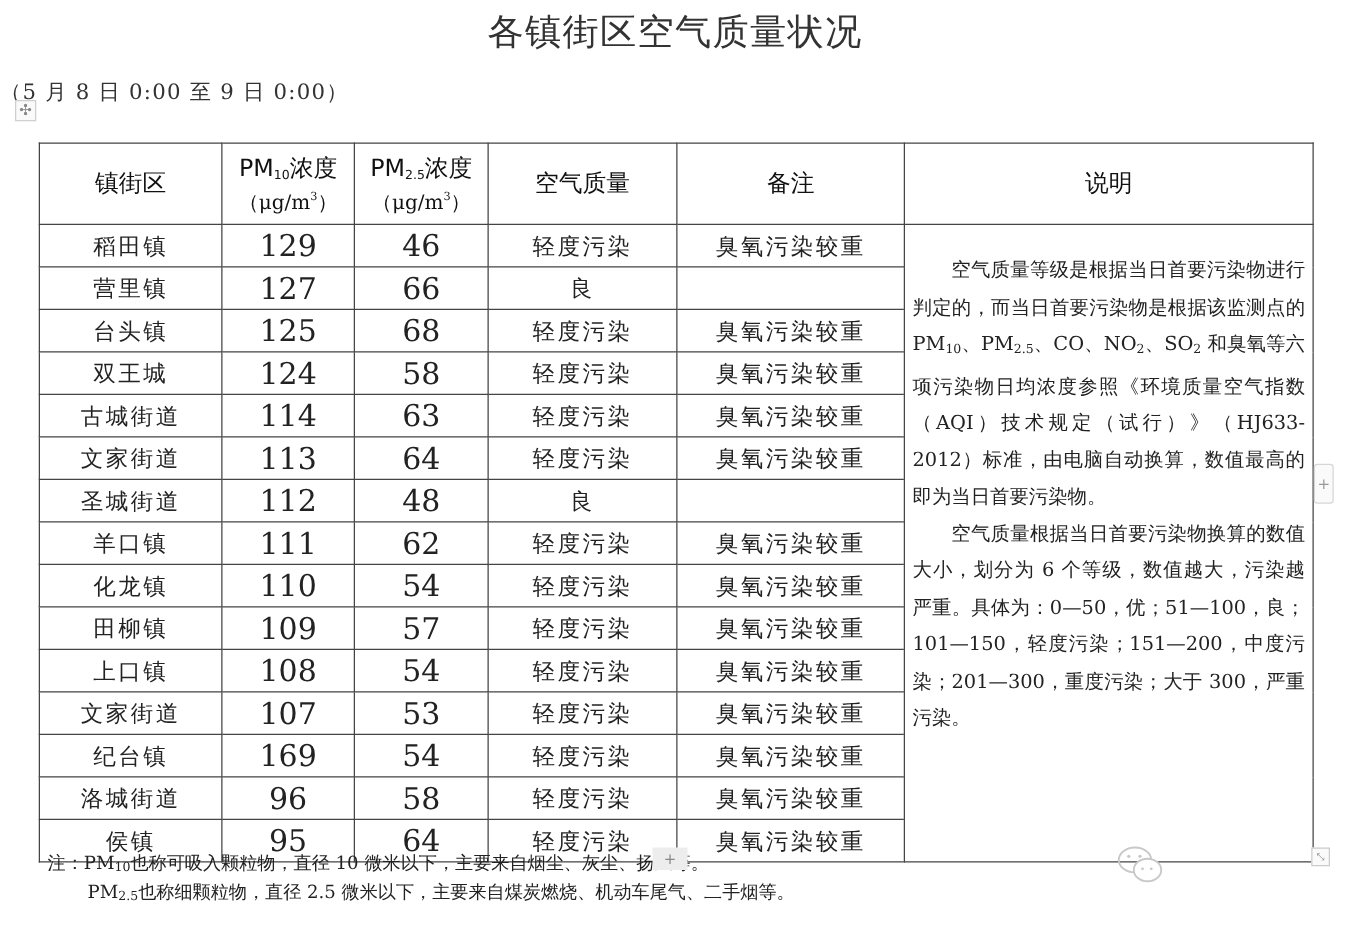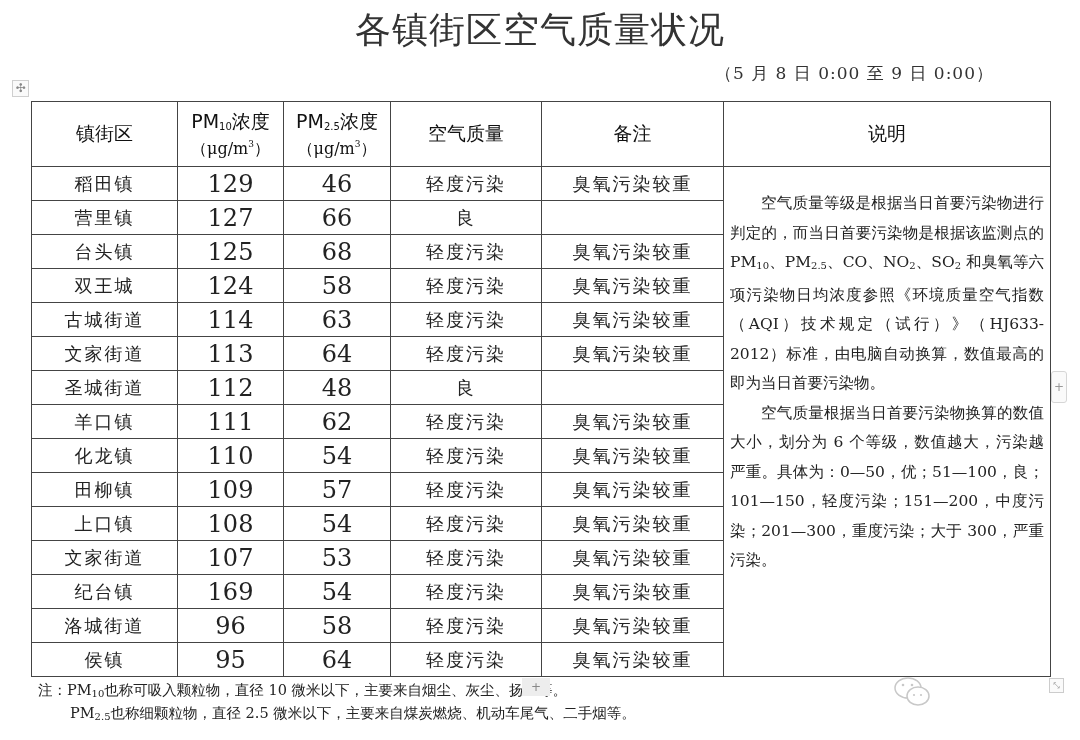--- a/index.html
+++ b/index.html
@@ -3,34 +3,34 @@
   <meta charset="utf-8">
   <style>
     html, body { margin: 0; padding: 0; background: #ffffff; }
     body {
       width: 1080px; height: 740px; position: relative; overflow: hidden;
       font-family: "DejaVu Serif", "Liberation Serif", serif;
       color: #222;
     }
     .title {
       position: absolute; left: 0; top: 6px; width: 1080px; text-align: center;
-      font-size: 36px; color: #333; letter-spacing: 1px;
+      font-size: 29px; color: #333; letter-spacing: 1px;
     }
     .subtitle {
-      position: absolute; left: 0; top: 62px; width: 994px; text-align: right;
+      position: absolute; left: 0; top: 62px; width: 994px; text-align: left;
       font-size: 17px; color: #333; letter-spacing: 1px;
     }
     .move-handle {
       position: absolute; left: 12px; top: 80px; width: 15px; height: 15px;
       border: 1px solid #cfcfcf; background: #fafafa; color: #888;
       font-size: 12px; line-height: 15px; text-align: center;
       font-family: "DejaVu Sans", sans-serif;
     }
     table.aq {
-      position: absolute; left: 31px; top: 101px; width: 1019px;
+      position: absolute; left: 31px; top: 114px; width: 1019px;
       border-collapse: collapse; table-layout: fixed;
     }
     table.aq td, table.aq th {
       border: 1.5px solid #444; text-align: center; padding: 0;
       font-weight: normal; color: #222;
     }
     table.aq th {
       height: 64px; font-family: "DejaVu Sans", "Liberation Sans", sans-serif;
       font-size: 19px; color: #111;
     }

